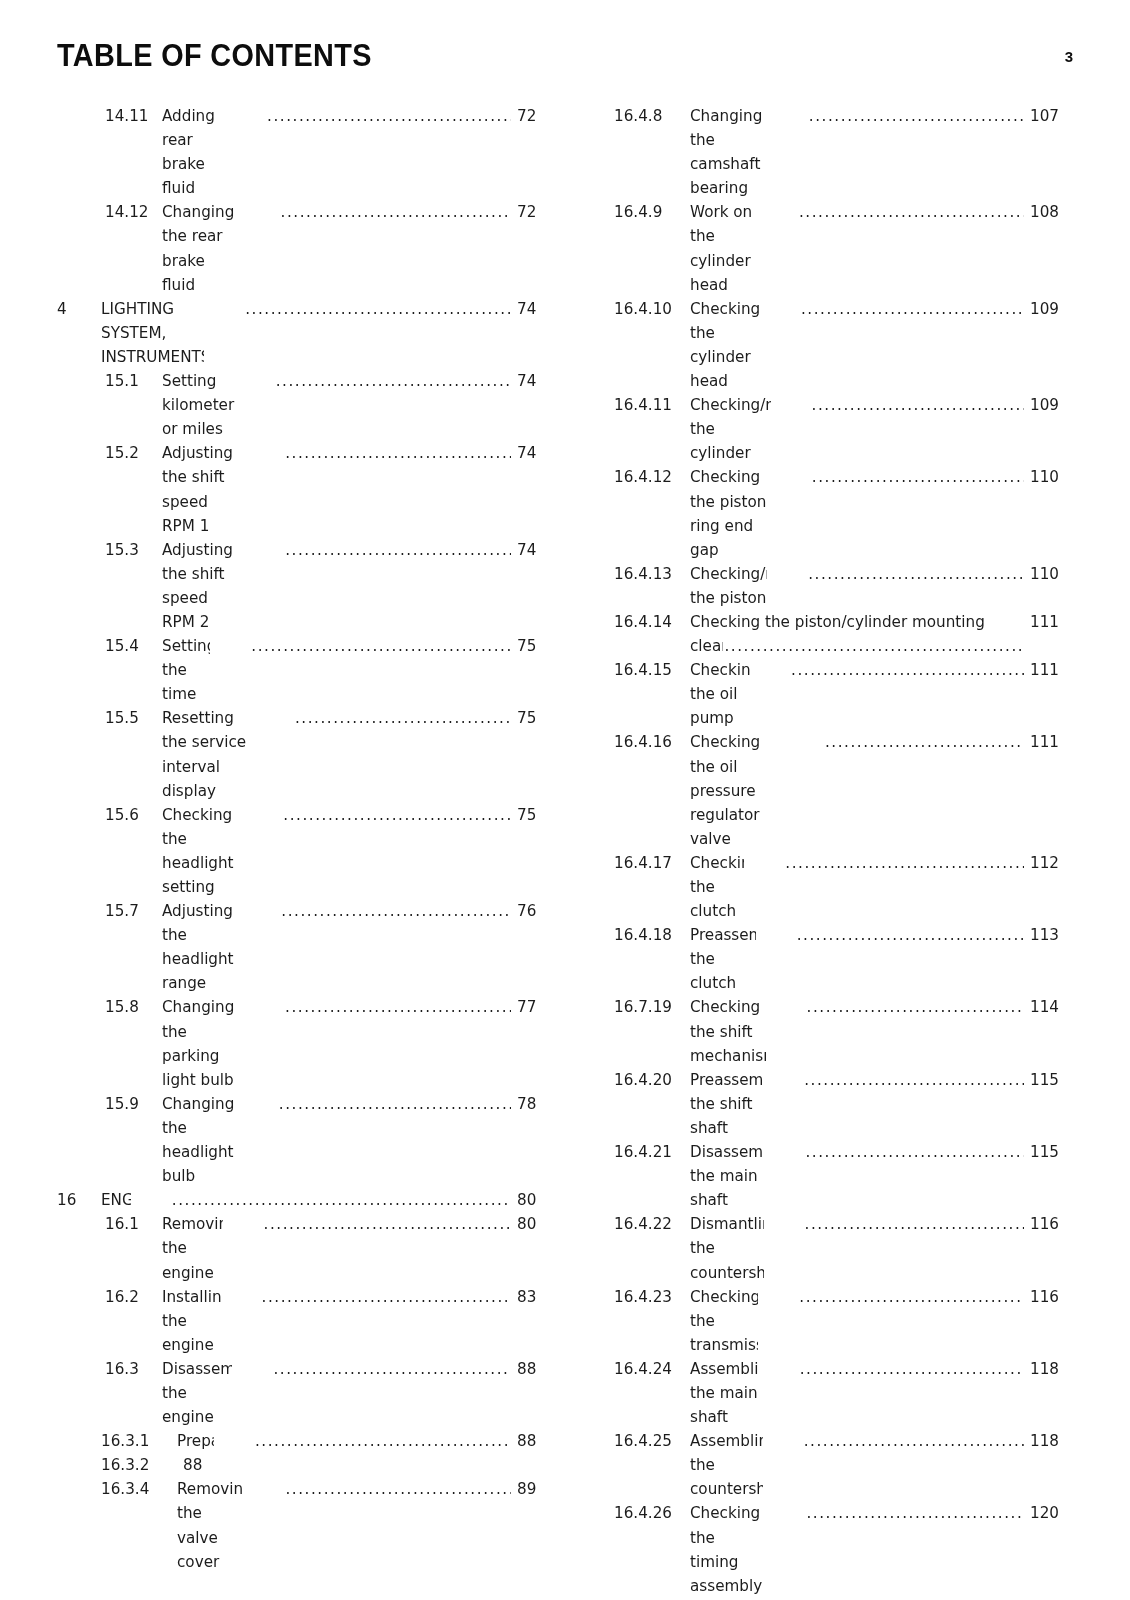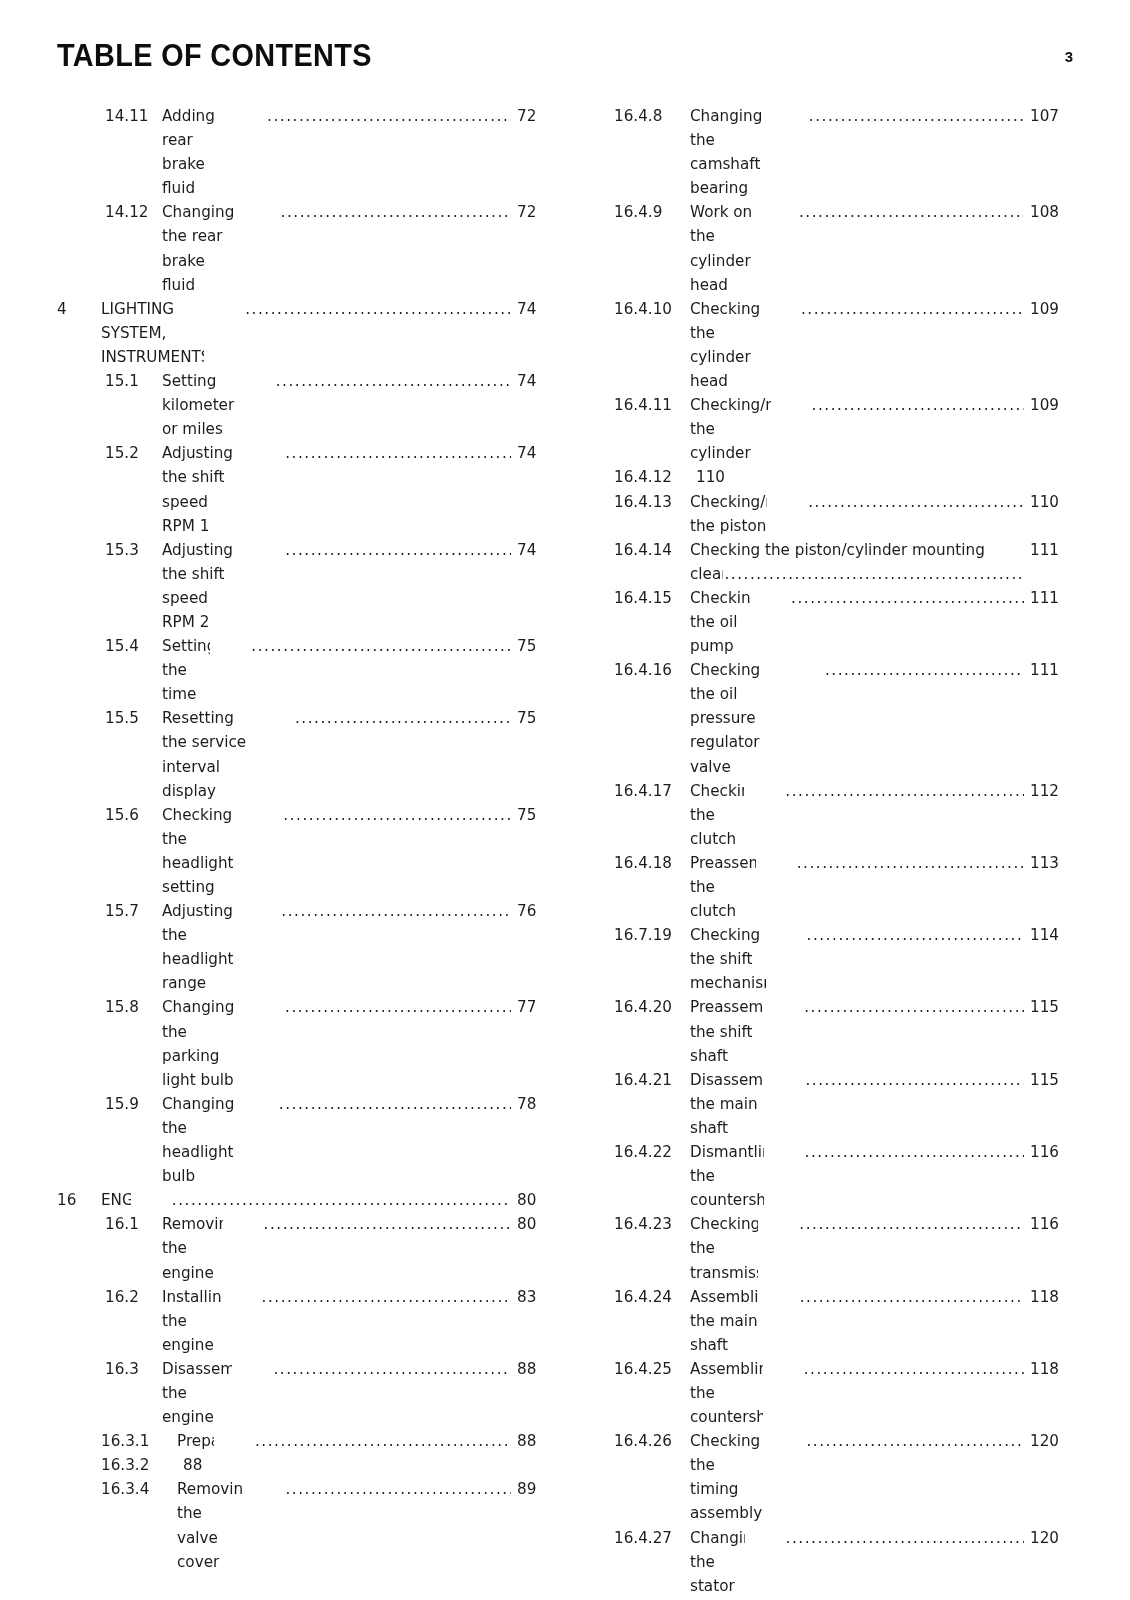--- a/index.html
+++ b/index.html
@@ -369,20 +369,26 @@
           <span class="toc-body">
             <span class="leader-wrap">
               <span class="leader-text">Checking/measuring the cylinder</span>
               <span class="leader-dots"></span>
             </span>
           </span>
           <span class="toc-pg">109</span>
         </div>
         <div class="toc-row lvl3">
           <span class="toc-num">16.4.12</span>
+          <span class="toc-body">
+            <span class="leader-wrap">
+              <span class="leader-text">Checking the piston ring end gap</span>
+              <span class="leader-dots"></span>
+            </span>
+          </span>
           <span class="toc-pg">110</span>
         </div>
         <div class="toc-row lvl3">
           <span class="toc-num">16.4.13</span>
           <span class="toc-body">
             <span class="leader-wrap">
               <span class="leader-text">Checking/measuring the piston</span>
               <span class="leader-dots"></span>
             </span>
           </span>

